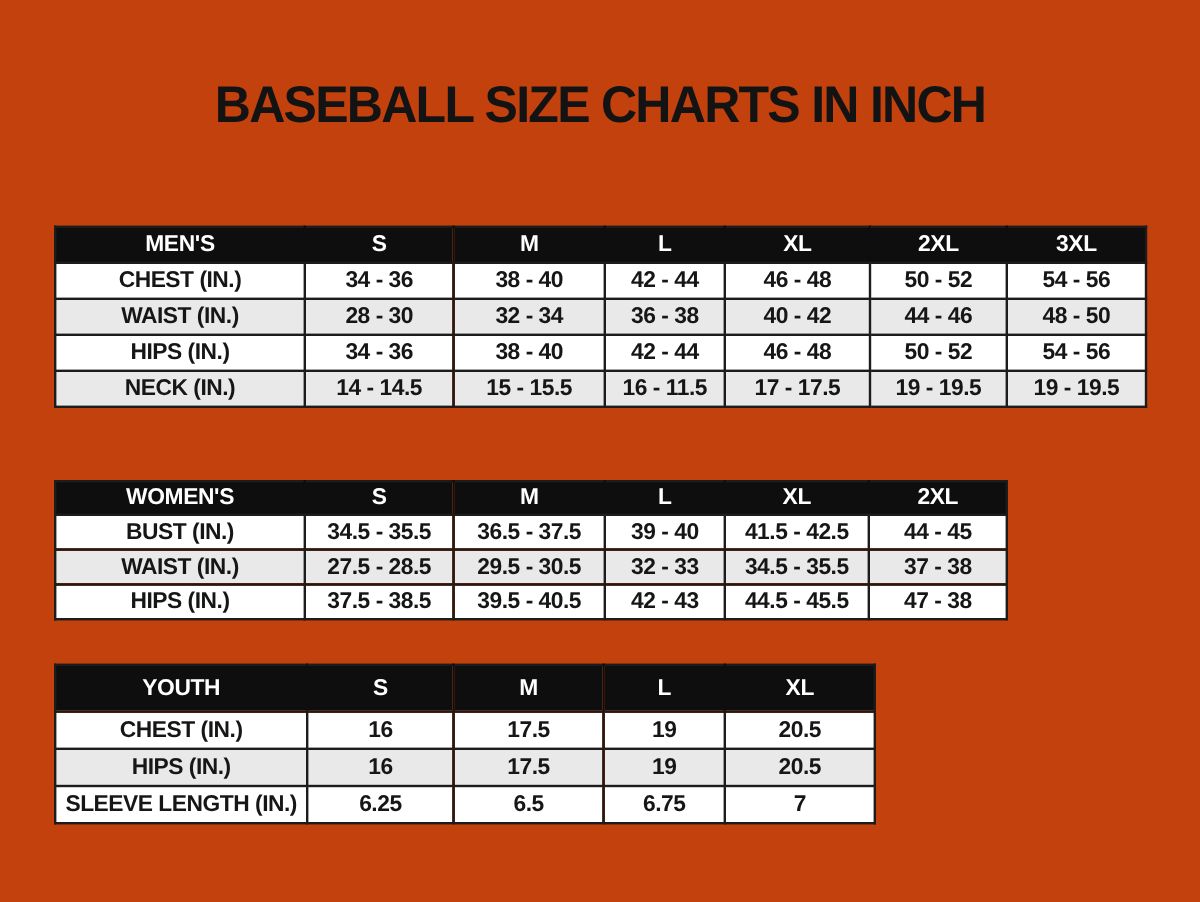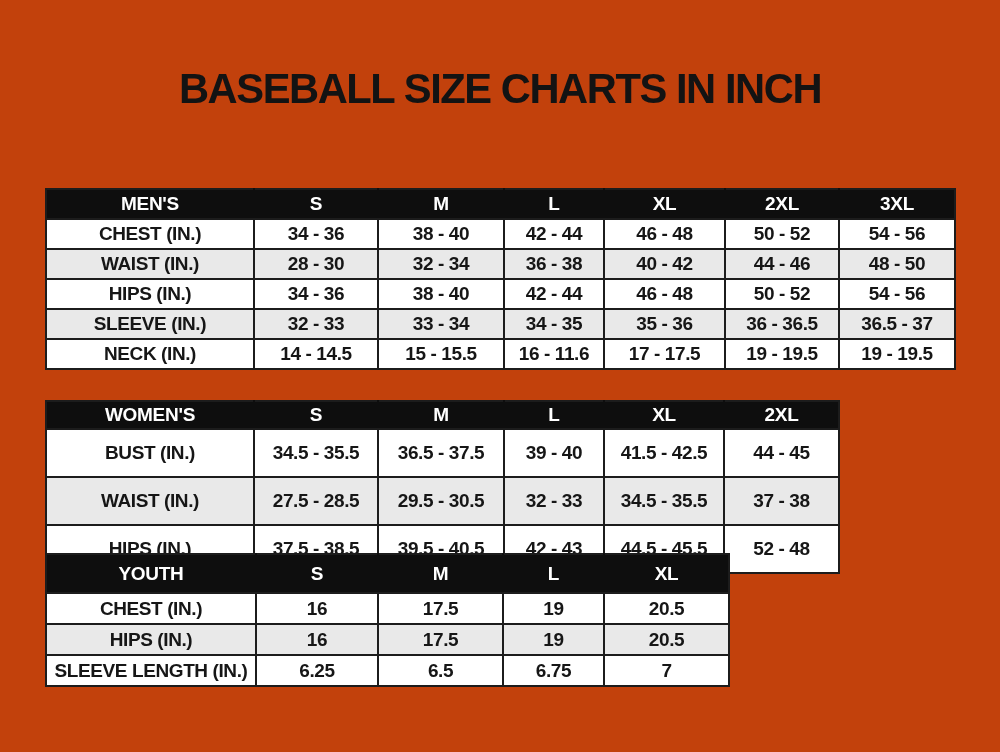--- a/index.html
+++ b/index.html
@@ -62,21 +62,21 @@
   }
   .size-table tbody tr:nth-child(odd)  { background: #ffffff; }
   .size-table tbody tr:nth-child(even) { background: #e9e9e9; }
 
   .mens   { top: 188px; left: 45px; }
   .mens   thead tr { height: 30px; }
   .mens   tbody tr { height: 30px; }
 
   .womens { top: 400px; left: 45px; }
   .womens thead tr { height: 28px; }
-  .womens tbody tr { height: 48px; margin-top: 23px; }
+  .womens tbody tr { height: 29px; margin-top: 23px; }
   .womens th, .womens td { border-width: 2px; }
 
   .youth  { top: 553px; left: 45px; }
   .youth  thead tr { height: 39px; }
   .youth  tbody tr { height: 31px; }
 </style>
 </head>
 <body>
 
 <div class="page">
@@ -124,33 +124,24 @@
         <tr>
           <td>HIPS (IN.)</td>
           <td>34 - 36</td>
           <td>38 - 40</td>
           <td>42 - 44</td>
           <td>46 - 48</td>
           <td>50 - 52</td>
           <td>54 - 56</td>
         </tr>
         <tr>
-          <td>SLEEVE (IN.)</td>
-          <td>32 - 33</td>
-          <td>33 - 34</td>
-          <td>34 - 35</td>
-          <td>35 - 36</td>
-          <td>36 - 36.5</td>
-          <td>36.5 - 37</td>
-        </tr>
-        <tr>
           <td>NECK (IN.)</td>
           <td>14 - 14.5</td>
           <td>15 - 15.5</td>
-          <td>16 - 11.6</td>
+          <td>16 - 11.5</td>
           <td>17 - 17.5</td>
           <td>19 - 19.5</td>
           <td>19 - 19.5</td>
         </tr>
       </tbody>
     </table>
   <table class="size-table womens">
       <colgroup>
         <col style="width: 208px;">
         <col style="width: 124px;">
@@ -185,21 +176,21 @@
           <td>32 - 33</td>
           <td>34.5 - 35.5</td>
           <td>37 - 38</td>
         </tr>
         <tr>
           <td>HIPS (IN.)</td>
           <td>37.5 - 38.5</td>
           <td>39.5 - 40.5</td>
           <td>42 - 43</td>
           <td>44.5 - 45.5</td>
-          <td>52 - 48</td>
+          <td>47 - 38</td>
         </tr>
       </tbody>
     </table>
   <table class="size-table youth">
       <colgroup>
         <col style="width: 210px;">
         <col style="width: 122px;">
         <col style="width: 125px;">
         <col style="width: 101px;">
         <col style="width: 125px;">

